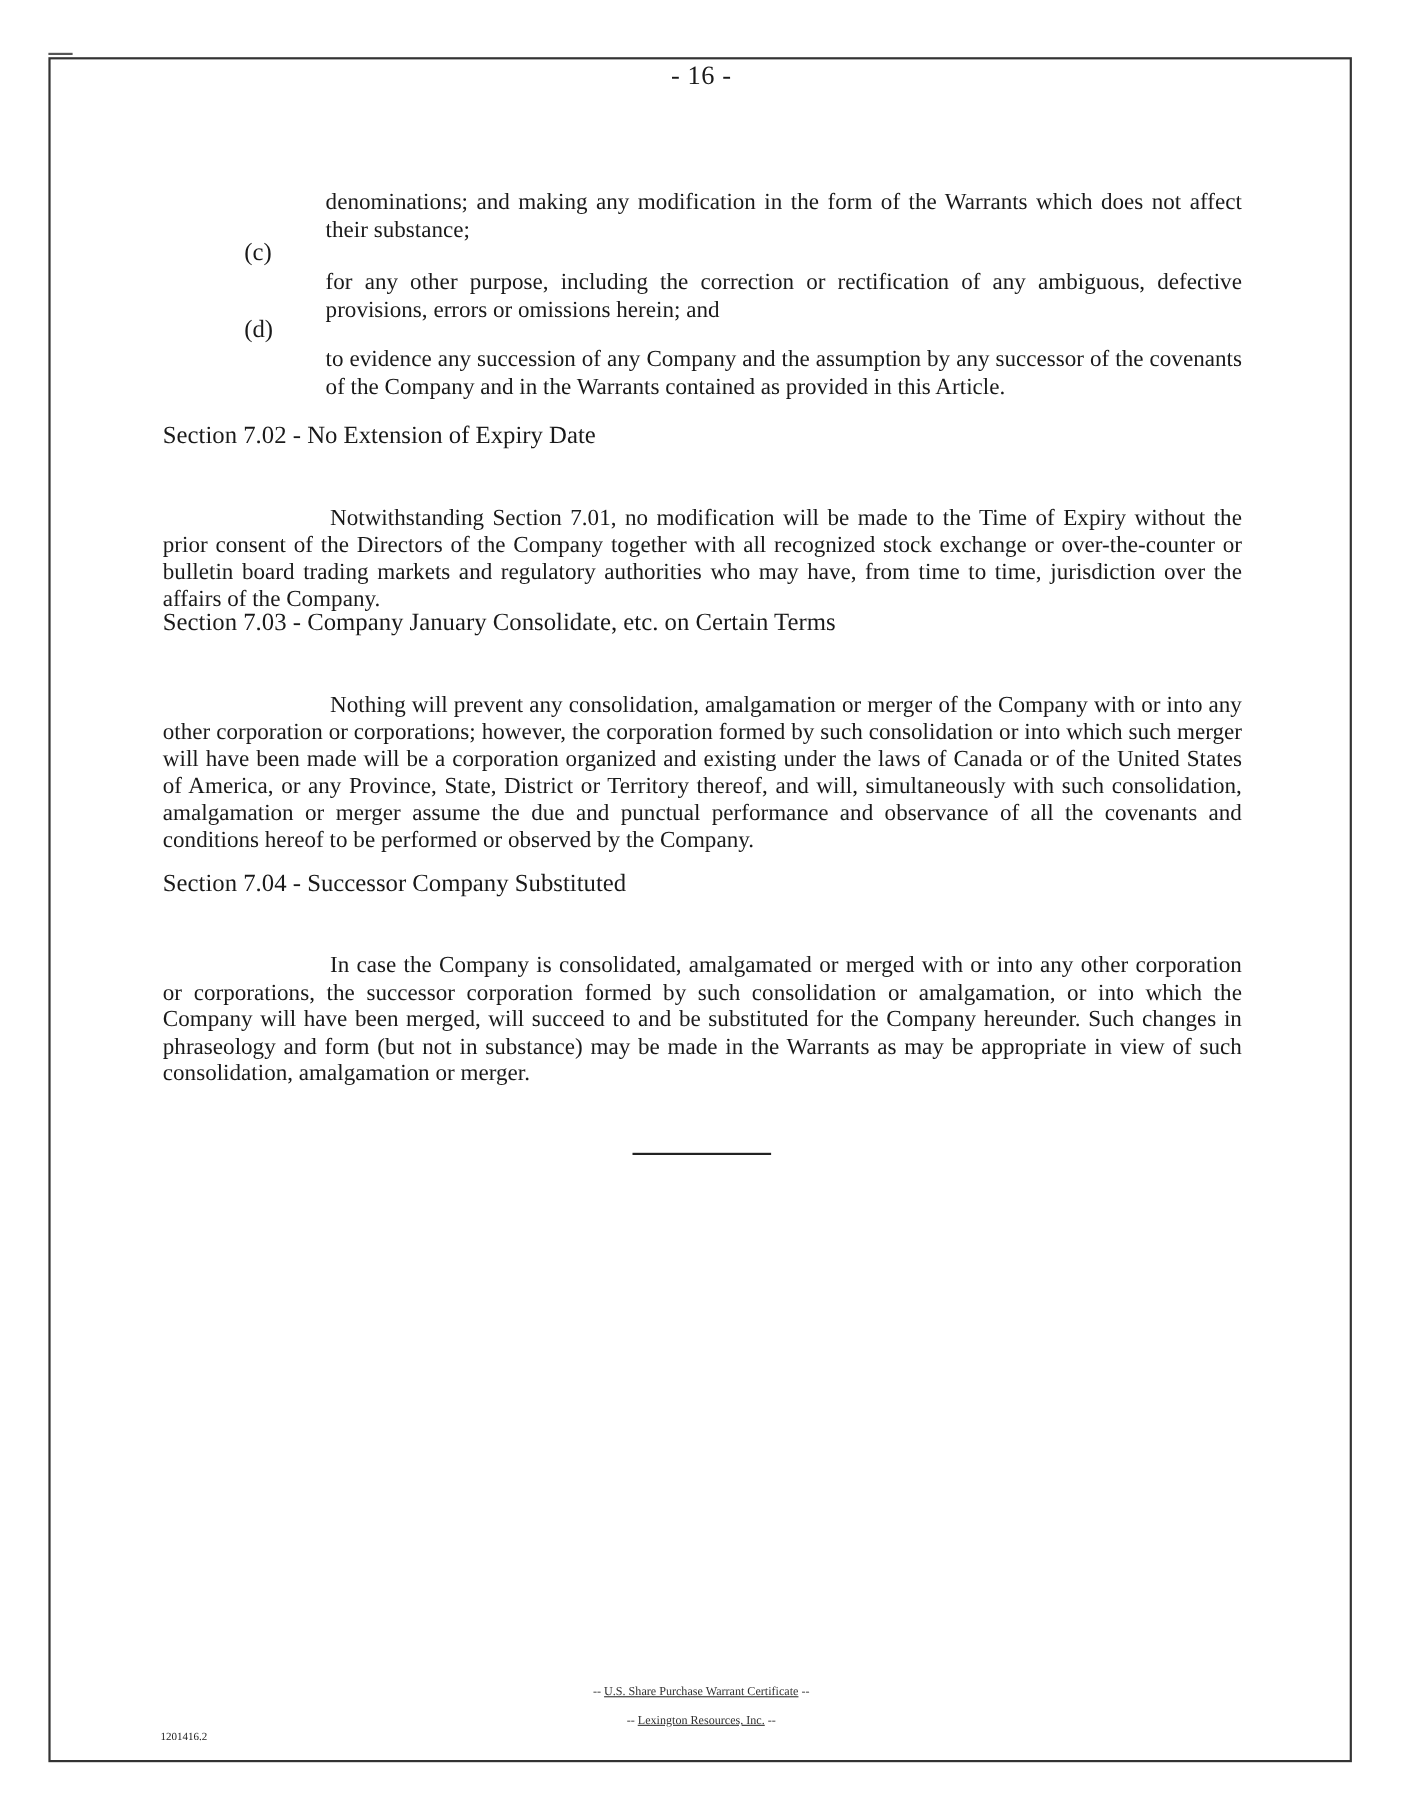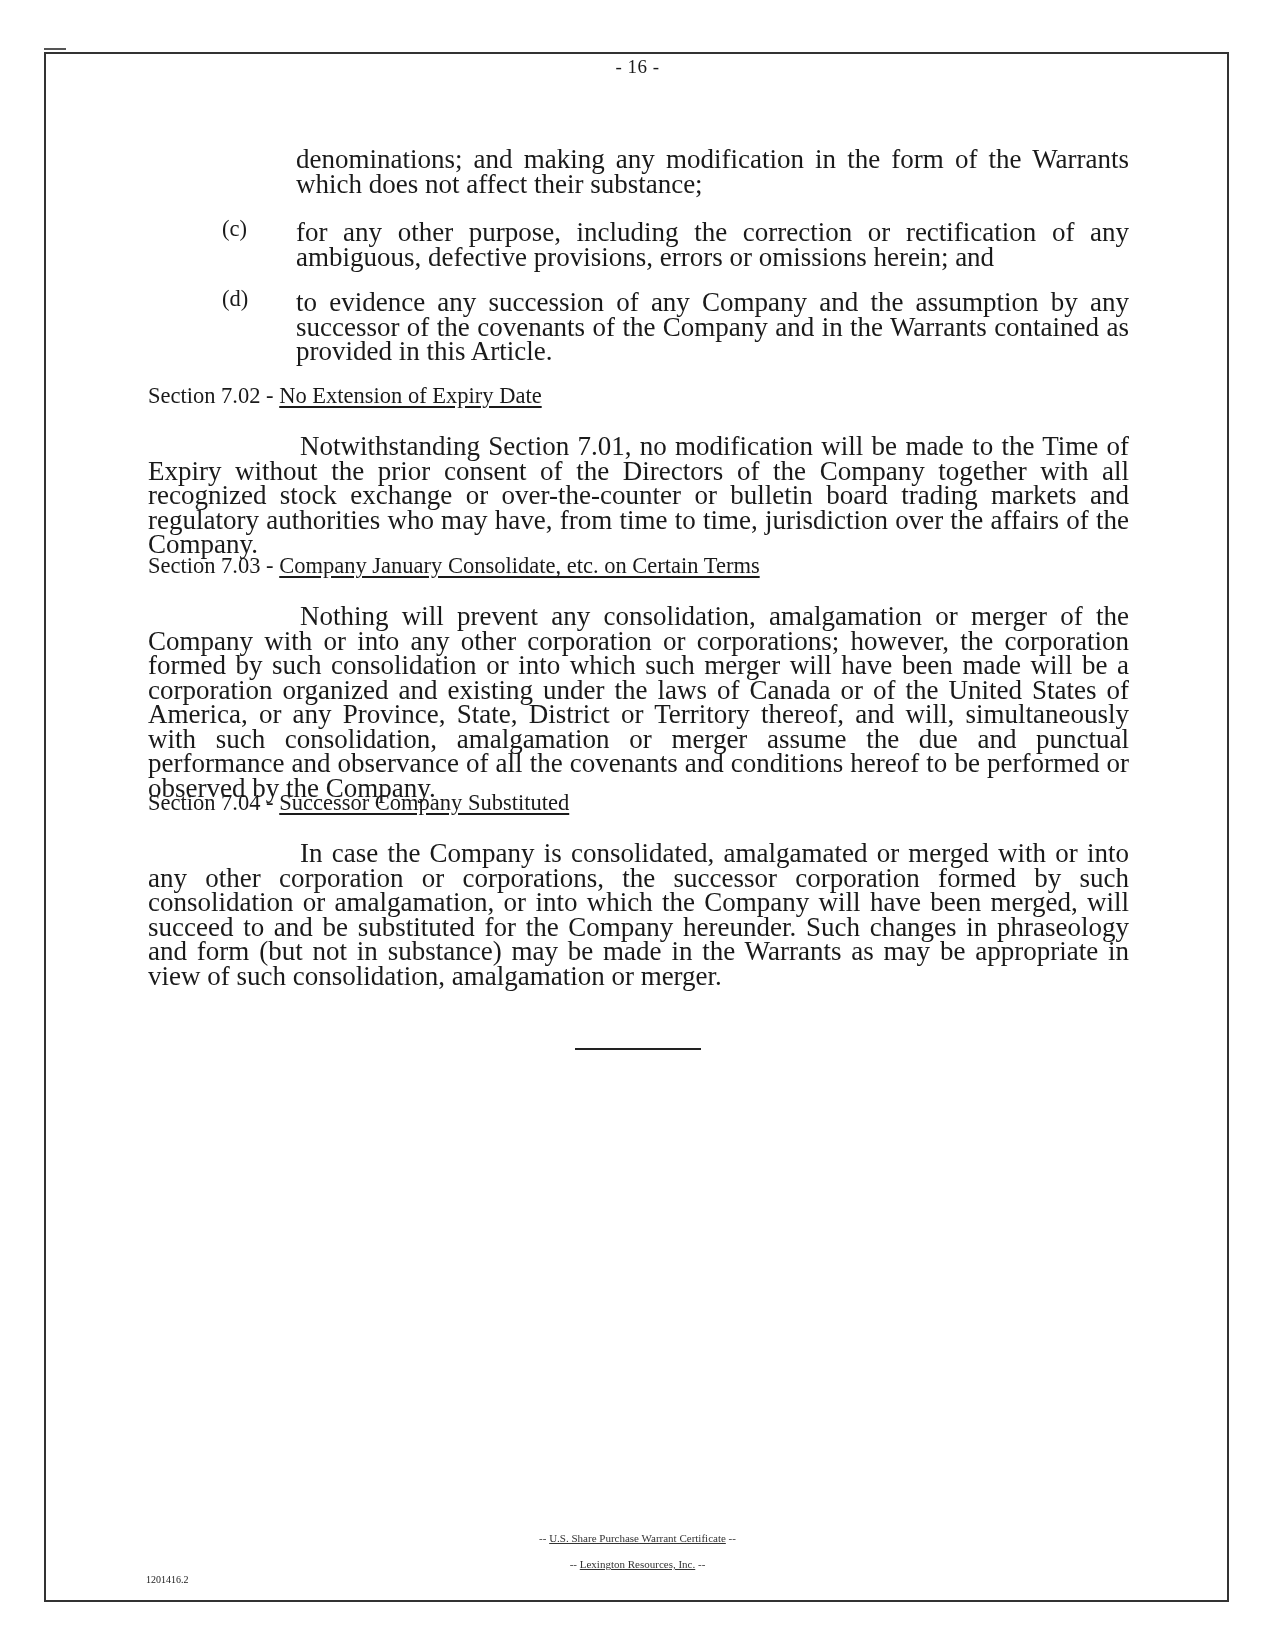--- a/index.html
+++ b/index.html
@@ -2,26 +2,26 @@
 <html><head>
 <meta charset="utf-8">
 <style>
   html, body { margin: 0; padding: 0; background: #ffffff; }
   body { width: 1275px; height: 1650px; position: relative; overflow: hidden;
          font-family: "Liberation Serif", "DejaVu Serif", serif; color: #1a1a1a; }
   .frame { position: absolute; left: 44px; top: 52px; width: 1185px; height: 1550px;
            border: 2px solid #333; border-left-width: 2px; box-sizing: border-box; }
   .corner-mark { position: absolute; left: 44px; top: 48px; width: 22px; height: 2px; background: #555; }
   .page-number { position: absolute; top: 56px; left: 0; width: 1275px; text-align: center;
-                 font-size: 19px; letter-spacing: 0.5px; }
-  .text { position: absolute; font-size: 27px; line-height: 24.5px; text-align: justify; }
+                 font-size: 24px; letter-spacing: 0.5px; }
+  .text { position: absolute; font-size: 21px; line-height: 24.5px; text-align: justify; margin-top: 24px; }
   .item-label { position: absolute; font-size: 22.5px; line-height: 24.5px; }
   .para-indent { text-indent: 152px; }
   .heading { position: absolute; font-size: 22.5px; line-height: 26px; white-space: nowrap; }
-  .heading .title { text-decoration: underline; text-underline-offset: 3px; }
+  .heading .title { text-underline-offset: 3px; }
   .rule { position: absolute; left: 575px; top: 1048px; width: 126px; height: 2px; background: #222; }
   .footer { position: absolute; left: 0; width: 1275px; text-align: center; font-size: 11px; color: #333; }
   .footer .u { text-decoration: underline; }
   .docid { position: absolute; left: 146px; top: 1574px; font-size: 10px; }
 </style>
 </head>
 <body>
 
 <div class="frame"></div>
 <div class="corner-mark"></div>

